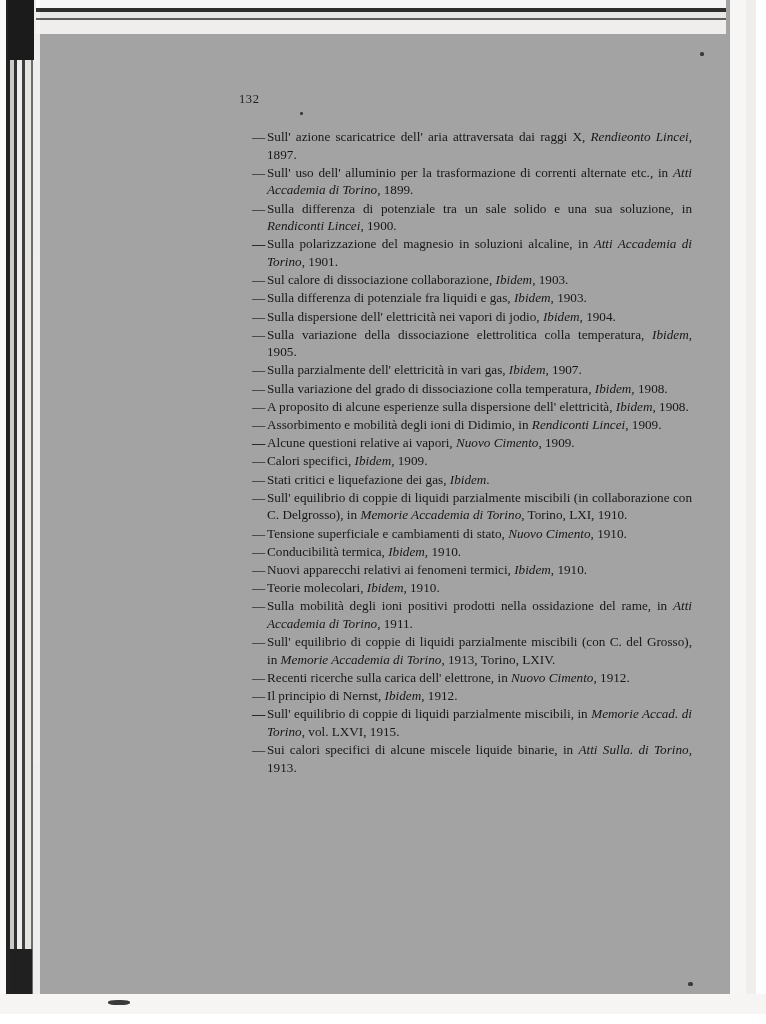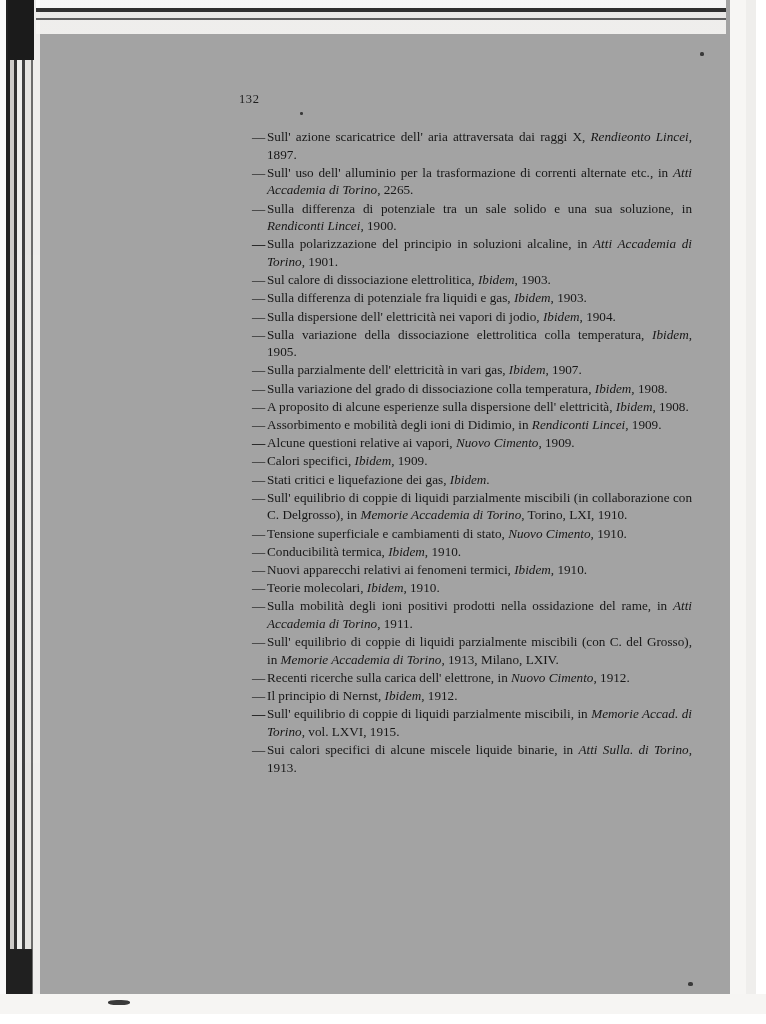--- a/index.html
+++ b/index.html
@@ -118,43 +118,43 @@
   <div class="speck" style="left:108px; top:1000px; width:22px; height:5px;"></div>
   <div class="speck" style="left:700px; top:52px; width:4px; height:4px;"></div>
   <div class="speck" style="left:688px; top:982px; width:5px; height:4px;"></div>
   <div class="speck" style="left:300px; top:112px; width:3px; height:3px;"></div>
 
   <div class="page-number">132</div>
 
   <div class="content">
     <ul class="biblio" id="entry-list">
         <li><span class="dash">—</span><span class="entry-text"><span>Sull' azione scaricatrice dell' aria attraversata dai raggi X, </span><i>Rendieonto Lincei</i><span>, 1897.</span></span></li>
-        <li><span class="dash">—</span><span class="entry-text"><span>Sull' uso dell' alluminio per la trasformazione di correnti alternate etc., in </span><i>Atti Accademia di Torino</i><span>, 2265.</span></span></li>
+        <li><span class="dash">—</span><span class="entry-text"><span>Sull' uso dell' alluminio per la trasformazione di correnti alternate etc., in </span><i>Atti Accademia di Torino</i><span>, 1899.</span></span></li>
         <li><span class="dash">—</span><span class="entry-text"><span>Sulla differenza di potenziale tra un sale solido e una sua soluzione, in </span><i>Rendiconti Lincei</i><span>, 1900.</span></span></li>
         <li><span class="dash">—</span></li>
-        <li><span class="dash">—</span><span class="entry-text"><span>Sulla polarizzazione del principio in soluzioni alcaline, in </span><i>Atti Accademia di Torino</i><span>, 1901.</span></span></li>
-        <li><span class="dash">—</span><span class="entry-text"><span>Sul calore di dissociazione elettrolitica, </span><i>Ibidem</i><span>, 1903.</span></span></li>
+        <li><span class="dash">—</span><span class="entry-text"><span>Sulla polarizzazione del magnesio in soluzioni alcaline, in </span><i>Atti Accademia di Torino</i><span>, 1901.</span></span></li>
+        <li><span class="dash">—</span><span class="entry-text"><span>Sul calore di dissociazione collaborazione, </span><i>Ibidem</i><span>, 1903.</span></span></li>
         <li><span class="dash">—</span><span class="entry-text"><span>Sulla differenza di potenziale fra liquidi e gas, </span><i>Ibidem</i><span>, 1903.</span></span></li>
         <li><span class="dash">—</span><span class="entry-text"><span>Sulla dispersione dell' elettricità nei vapori di jodio, </span><i>Ibidem</i><span>, 1904.</span></span></li>
         <li><span class="dash">—</span><span class="entry-text"><span>Sulla variazione della dissociazione elettrolitica colla temperatura, </span><i>Ibidem</i><span>, 1905.</span></span></li>
         <li><span class="dash">—</span><span class="entry-text"><span>Sulla parzialmente dell' elettricità in vari gas, </span><i>Ibidem</i><span>, 1907.</span></span></li>
         <li><span class="dash">—</span><span class="entry-text"><span>Sulla variazione del grado di dissociazione colla temperatura, </span><i>Ibidem</i><span>, 1908.</span></span></li>
         <li><span class="dash">—</span><span class="entry-text"><span>A proposito di alcune esperienze sulla dispersione dell' elettricità, </span><i>Ibidem</i><span>, 1908.</span></span></li>
         <li><span class="dash">—</span><span class="entry-text"><span>Assorbimento e mobilità degli ioni di Didimio, in </span><i>Rendiconti Lincei</i><span>, 1909.</span></span></li>
         <li><span class="dash">—</span></li>
         <li><span class="dash">—</span><span class="entry-text"><span>Alcune questioni relative ai vapori, </span><i>Nuovo Cimento</i><span>, 1909.</span></span></li>
         <li><span class="dash">—</span><span class="entry-text"><span>Calori specifici, </span><i>Ibidem</i><span>, 1909.</span></span></li>
         <li><span class="dash">—</span><span class="entry-text"><span>Stati critici e liquefazione dei gas, </span><i>Ibidem</i><span>.</span></span></li>
         <li><span class="dash">—</span><span class="entry-text"><span>Sull' equilibrio di coppie di liquidi parzialmente miscibili (in collaborazione con C. Delgrosso), in </span><i>Memorie Accademia di Torino</i><span>, Torino, LXI, 1910.</span></span></li>
         <li><span class="dash">—</span><span class="entry-text"><span>Tensione superficiale e cambiamenti di stato, </span><i>Nuovo Cimento</i><span>, 1910.</span></span></li>
         <li><span class="dash">—</span><span class="entry-text"><span>Conducibilità termica, </span><i>Ibidem</i><span>, 1910.</span></span></li>
         <li><span class="dash">—</span><span class="entry-text"><span>Nuovi apparecchi relativi ai fenomeni termici, </span><i>Ibidem</i><span>, 1910.</span></span></li>
         <li><span class="dash">—</span><span class="entry-text"><span>Teorie molecolari, </span><i>Ibidem</i><span>, 1910.</span></span></li>
         <li><span class="dash">—</span><span class="entry-text"><span>Sulla mobilità degli ioni positivi prodotti nella ossidazione del rame, in </span><i>Atti Accademia di Torino</i><span>, 1911.</span></span></li>
-        <li><span class="dash">—</span><span class="entry-text"><span>Sull' equilibrio di coppie di liquidi parzialmente miscibili (con C. del Grosso), in </span><i>Memorie Accademia di Torino</i><span>, 1913, Milano, LXIV.</span></span></li>
+        <li><span class="dash">—</span><span class="entry-text"><span>Sull' equilibrio di coppie di liquidi parzialmente miscibili (con C. del Grosso), in </span><i>Memorie Accademia di Torino</i><span>, 1913, Torino, LXIV.</span></span></li>
         <li><span class="dash">—</span><span class="entry-text"><span>Recenti ricerche sulla carica dell' elettrone, in </span><i>Nuovo Cimento</i><span>, 1912.</span></span></li>
         <li><span class="dash">—</span><span class="entry-text"><span>Il principio di Nernst, </span><i>Ibidem</i><span>, 1912.</span></span></li>
         <li><span class="dash">—</span></li>
         <li><span class="dash">—</span><span class="entry-text"><span>Sull' equilibrio di coppie di liquidi parzialmente miscibili, in </span><i>Memorie Accad. di Torino</i><span>, vol. LXVI, 1915.</span></span></li>
         <li><span class="dash">—</span><span class="entry-text"><span>Sui calori specifici di alcune miscele liquide binarie, in </span><i>Atti Sulla. di Torino</i><span>, 1913.</span></span></li>
       </ul>
   </div>
 
 </div>
 

